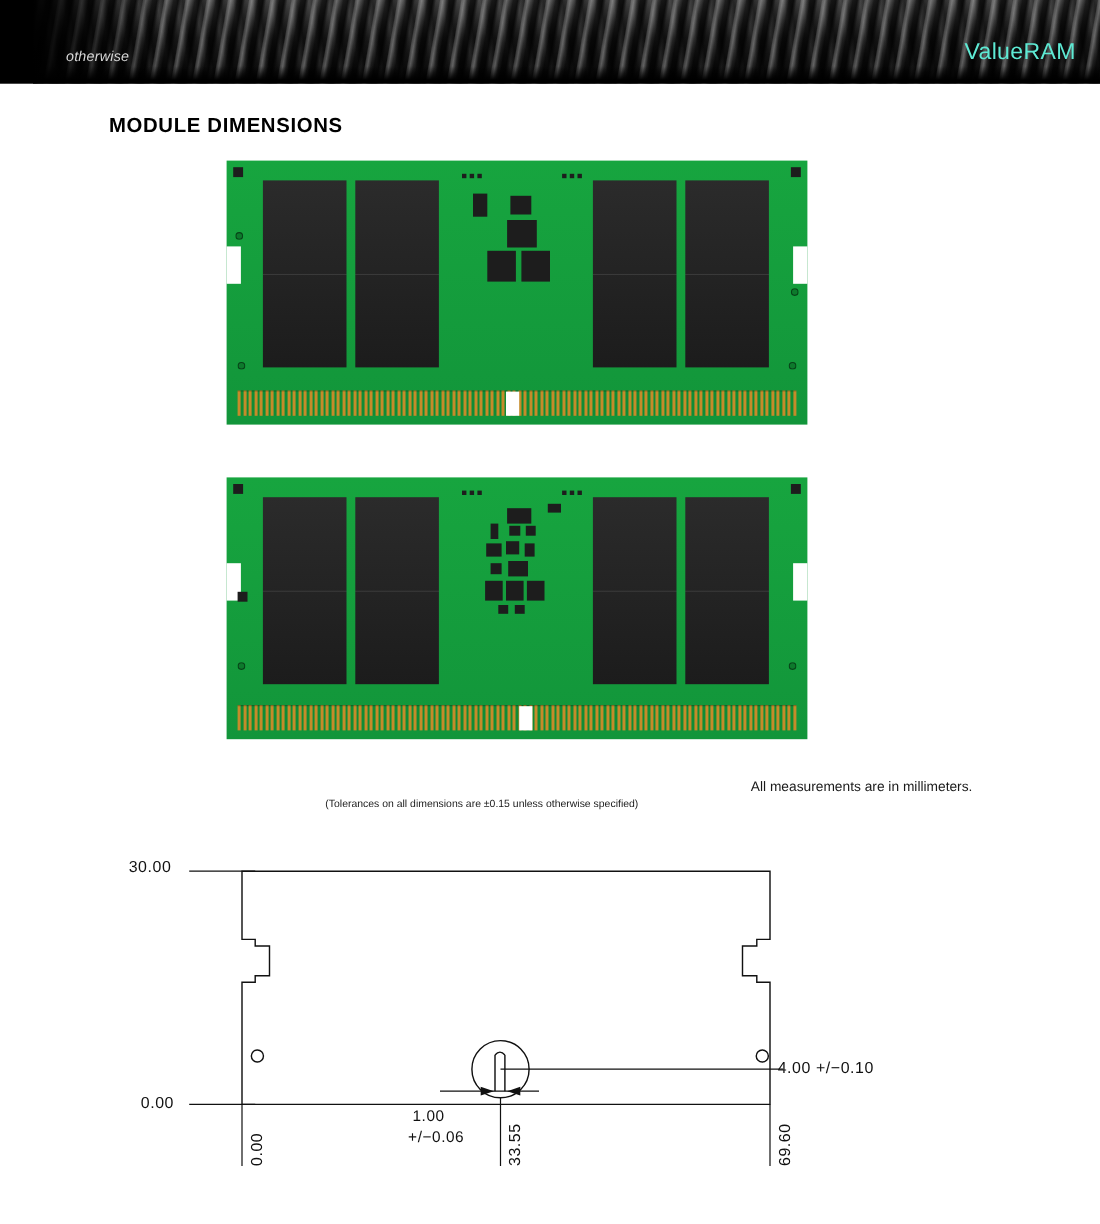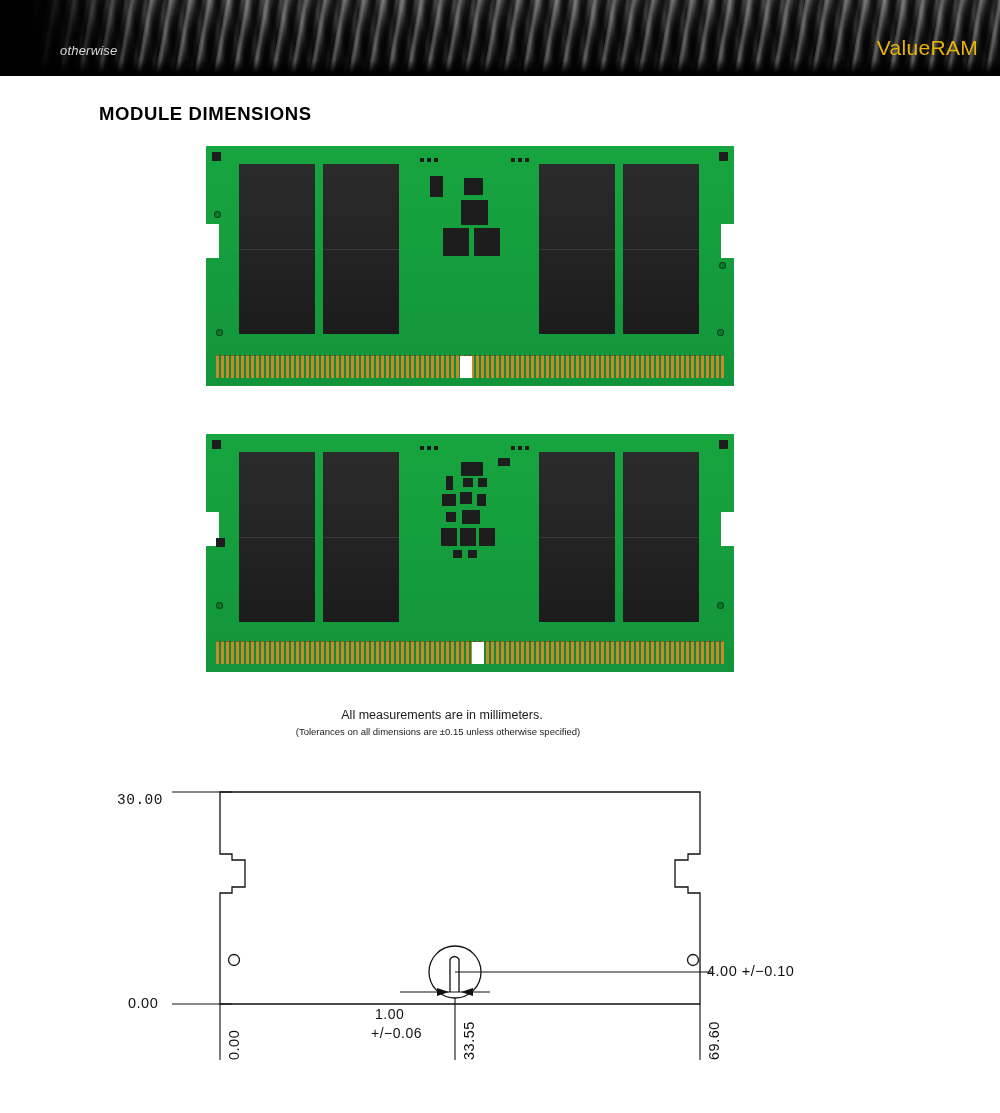--- a/index.html
+++ b/index.html
@@ -63,21 +63,21 @@
     position: absolute;
     left: 60px; top: 43px;
     color: #d8d8d8;
     font-style: italic;
     font-size: 13px;
     letter-spacing: 0.2px;
   }
   .header-brand {
     position: absolute;
     right: 22px; top: 36px;
-    color: #eab308;
+    color: #5eead4;
     font-size: 21px;
     letter-spacing: 0.3px;
   }
 
   
   .section-title {
     position: absolute;
     left: 99px; top: 103px;
     font-size: 18.5px;
     font-weight: bold;
@@ -141,21 +141,21 @@
     position: absolute;
     width: 12px;
     background: #ffffff;
   }
 
   
   .caption-1 {
     position: absolute;
     width: 884px;
     top: 708px;
-    text-align: center;
+    text-align: right;
     font-size: 12.5px;
     color: #1a1a1a;
   }
   .caption-2 {
     position: absolute;
     width: 876px;
     top: 726px;
     text-align: center;
     font-size: 9.5px;
     color: #1a1a1a;
@@ -326,21 +326,21 @@
       <line x1="455" y1="238" x2="455" y2="300"></line>
       <line x1="700" y1="244" x2="700" y2="300"></line>
     </g>
 
     <g fill="#111">
       <polygon points="449,232 437,228 437,236"></polygon>
       <polygon points="461,232 473,228 473,236"></polygon>
     </g>
   </svg>
 
-  <div class="dim-label" style="left:117px; top:32px;font-family:Liberation Mono, monospace;">30.00</div>
+  <div class="dim-label" style="left:117px; top:21px;">30.00</div>
   <div class="dim-label" style="left:128px; top:235px;">0.00</div>
   <div class="dim-label" style="left:689px; top:203px;margin-left:18px;">4.00  +/−0.10</div>
   <div class="dim-label small" style="left:375px; top:246px;">1.00</div>
   <div class="dim-label small" style="left:371px; top:265px;">+/−0.06</div>
 
   <div class="dim-label vert" style="left:226px; top:300px;">0.00</div>
   <div class="dim-label vert" style="left:461px; top:300px;">33.55</div>
   <div class="dim-label vert" style="left:706px; top:300px;">69.60</div>
 </div>
 

